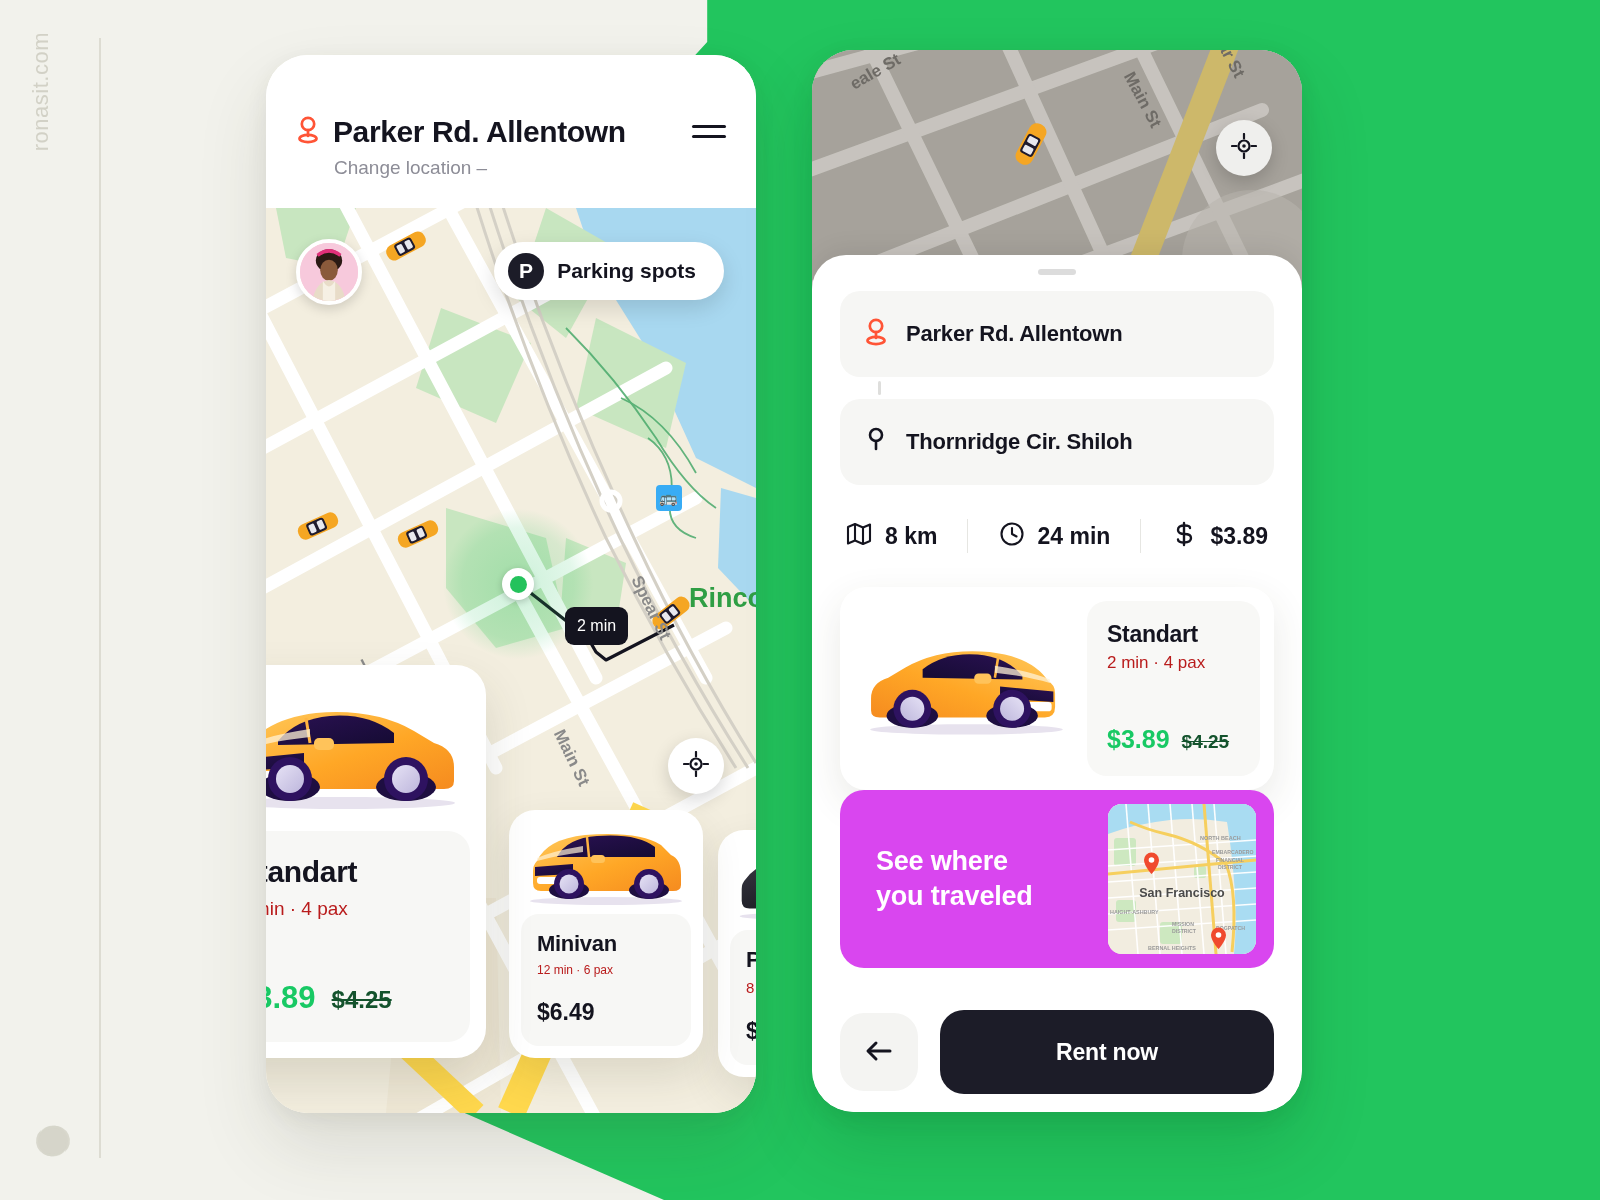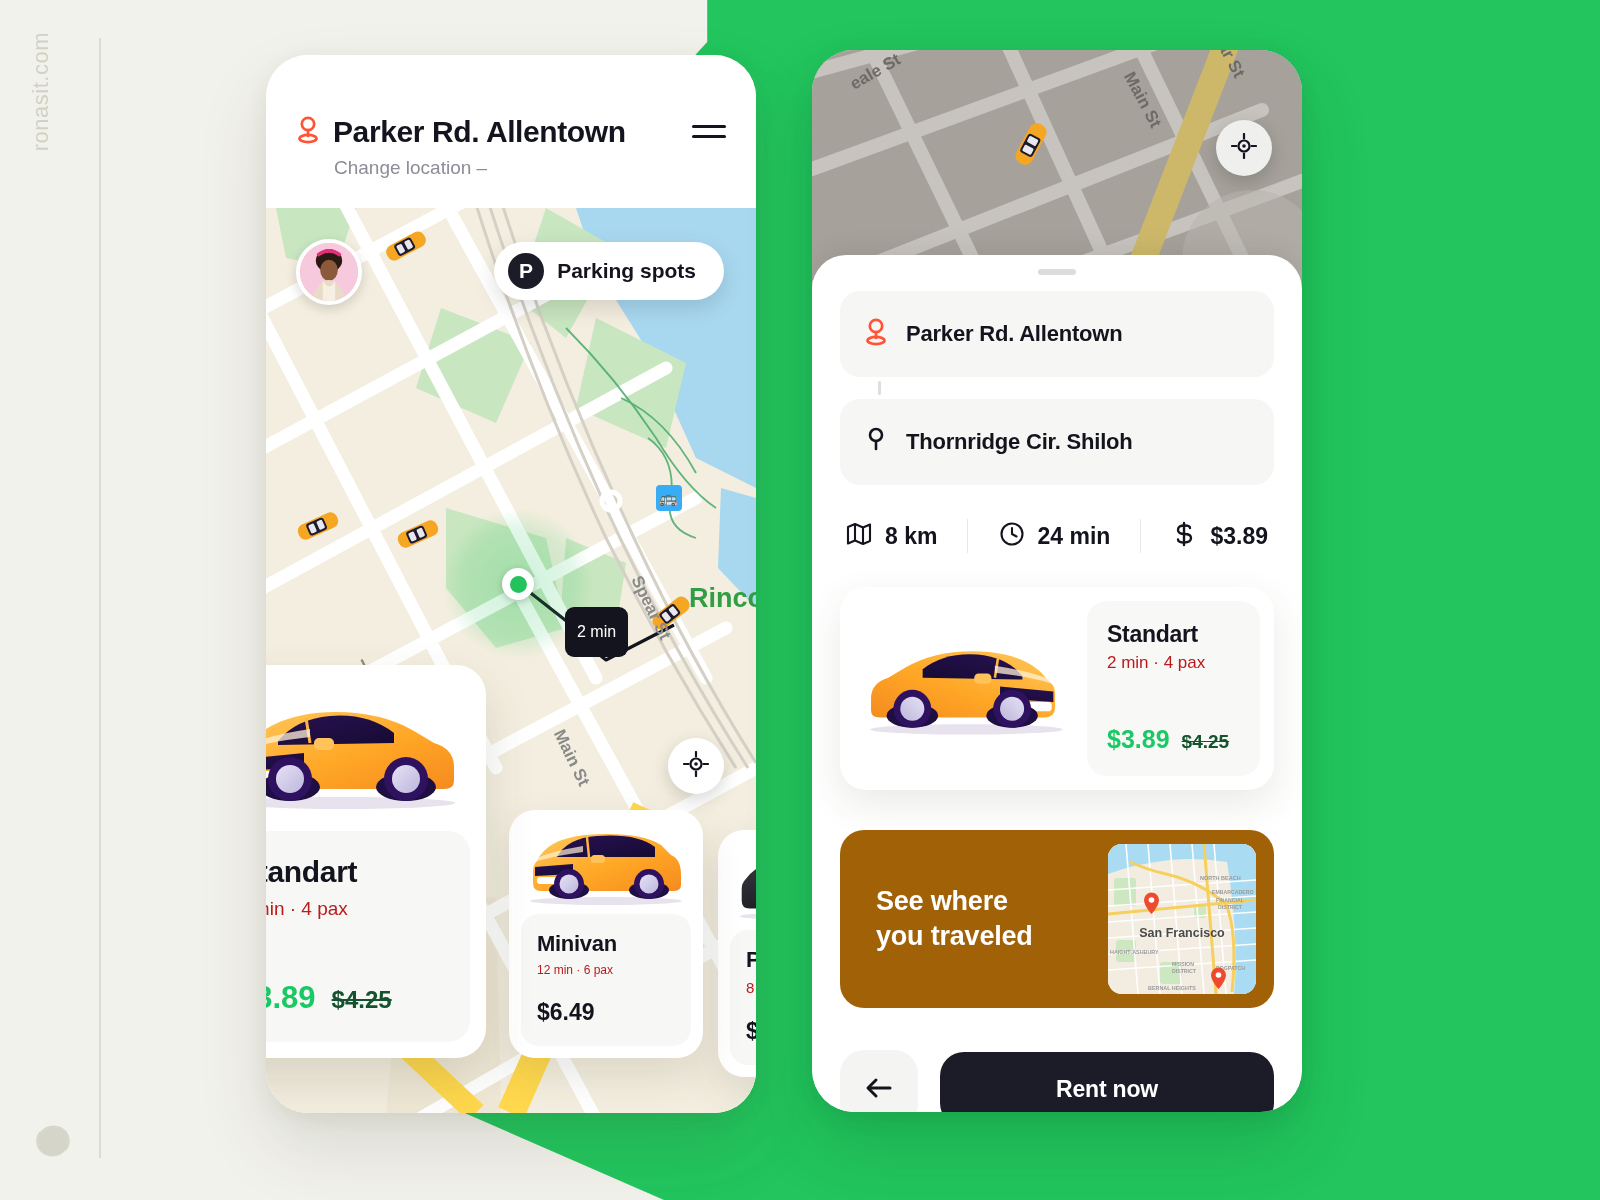--- a/index.html
+++ b/index.html
@@ -88,21 +88,21 @@
   }
   .userdot i { width: 17px; height: 17px; border-radius: 50%; background: #24C25C; display:block; }
   .userhalo {
     position: absolute; left: 176px; top: 300px; width: 152px; height: 152px;
     border-radius: 50%;
     background: radial-gradient(circle, rgba(36,194,92,.23) 0%, rgba(36,194,92,.13) 52%, rgba(36,194,92,0) 70%);
   }
   #eta-chip {
     position: absolute; left: 299px; top: 399px;
     background: #14141F; color: #fff; font-size: 16px; font-weight: 500;
-    border-radius: 9px; padding: 16px 12px;
+    border-radius: 9px; padding: 10px 12px;
   }
   #recenter-left {
     position: absolute; left: 402px; top: 530px; width: 56px; height: 56px;
     border-radius: 50%; background: #fff; display: flex; align-items: center; justify-content: center;
     box-shadow: 0 6px 18px rgba(0,0,0,.16); cursor: pointer; z-index: 9;
   }
   .maplbl { position:absolute; color:#8A8A8A; font-size:17px; font-weight:600; white-space:nowrap; }
   .mapbus {
     position:absolute; width:26px; height:26px; background:#38ACF5; border-radius:4px;
     display:flex; align-items:center; justify-content:center; color:#fff; font-size:15px;
@@ -188,37 +188,37 @@
   }
   #card-standart-r .carbox { flex: 0 0 225px; display:flex; align-items:center; justify-content:center; }
   #card-standart-r .info { flex: 1; background: #F8F8F6; border-radius: 20px; padding: 20px 20px 22px 20px; }
   #card-standart-r .cname { font-size: 23px; }
   #card-standart-r .cmeta { font-size: 17px; margin-top: 5px; }
   #card-standart-r .cprices { margin-top: 22px; gap: 12px; }
   #card-standart-r .cnew { font-size: 25px; }
   #card-standart-r .cold { font-size: 19px; }
 
   #promo {
-    margin-top: 40px; background: #a16207; border-radius: 24px;
+    background: #d946ef; border-radius: 24px;
     height: 178px; display: flex; align-items: center; padding: 0 10px 0 36px;
     position: relative; cursor: pointer;
   }
   #promo-text { color: #fff; font-size: 27px; font-weight: bold; line-height: 1.28; letter-spacing: -.2px; }
   #promo-map {
     position: absolute; right: 18px; top: 14px; width: 148px; height: 150px;
     border-radius: 14px; overflow: hidden; background: #F4EFE3;
   }
 
   #bottom-row { margin-top: 42px; display: flex; align-items: center; gap: 22px; }
   #back-btn {
     width: 78px; height: 78px; border-radius: 24px; background: #F4F4F2;
     display: flex; align-items: center; justify-content: center; cursor: pointer; border: none;
   }
   #rent-btn {
-    flex: 1; height: 75px; border-radius: 24px; background: #1C1C28;
+    flex: 1; height: 84px; border-radius: 24px; background: #1C1C28;
     color: #fff; font-size: 23px; font-weight: bold; letter-spacing: -.2px;
     display: flex; align-items: center; justify-content: center; cursor: pointer; border: none;
     font-family: "Liberation Sans", sans-serif;
   }
 </style>
 </head>
 <body>
 
 <div id="bg-cream"></div>
 <div id="bg-green"></div>

